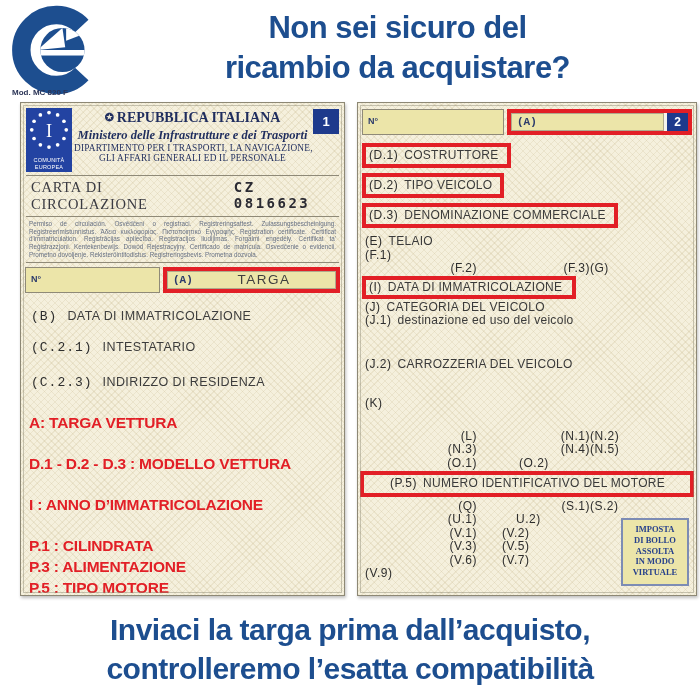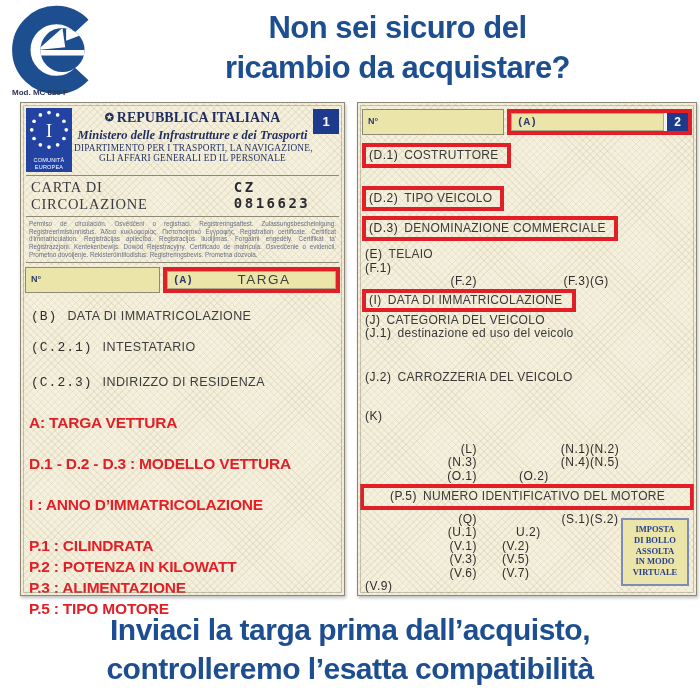--- a/index.html
+++ b/index.html
@@ -62,21 +62,21 @@
   .legend{margin:24px 10px 0 8px;color:#e21f26;font-weight:bold;font-size:15.5px;letter-spacing:-0.2px;}
   .legend div{margin-bottom:3px;white-space:nowrap;}
   .legend div:nth-child(-n+3){margin-bottom:23px;}
   
   .code{font-family:Liberation Sans, sans-serif;font-size:12px;letter-spacing:0.5px;color:#2e2e2e;white-space:nowrap;text-align:right;}
   .rlabel{font-size:12px;color:#3a3a3a;margin-left:6px;letter-spacing:0.3px;white-space:nowrap;}
   .rlabel.lower{text-transform:none;}
   .rbox-wrap{padding-left:4px;}
   .rbox{display:inline-flex;align-items:baseline;border:4px solid #e21f26;padding:1px 8px 2px 3px;background:transparent;}
   .rbw-d1{margin-top:8px;}
-  .rbw-d2{margin-top:18px;}
+  .rbw-d2{margin-top:5px;}
   .rbw-d3{margin-top:5px;}
   .r-line{display:flex;align-items:baseline;padding-left:7px;height:13.5px;}
   .r-line.first{margin-top:6px;}
   .c1{width:112px;flex:none;}
   .c2{width:113px;flex:none;}
   .ibox-wrap{padding-left:4px;margin:1px 0;}
   .ibox{display:inline-flex;align-items:baseline;border:4px solid #e21f26;padding:0 10px 1px 3px;}
   .mt-j2{margin-top:30px;}
   .mt-k{margin-top:26px;}
   .mt-l{margin-top:19px;}
@@ -197,21 +197,20 @@
       <span class="f-code">(C.2.3)</span>
       <span class="f-label">INDIRIZZO DI RESIDENZA</span>
     </div>
   </div>
 
   <div class="legend">
     <div>A: TARGA VETTURA</div>
     <div>D.1 - D.2 - D.3 : MODELLO VETTURA</div>
     <div>I : ANNO D’IMMATRICOLAZIONE</div>
     <div>P.1 : CILINDRATA</div>
-    <div>P.2 : POTENZA IN KILOWATT</div>
     <div>P.3 : ALIMENTAZIONE</div>
     <div>P.5 :  TIPO MOTORE</div>
   </div>
 </div>
 
 <div class="doc right-doc">
 
   <div class="targa-row" style="margin-top:6px;">
     <div class="n-box" style="width:140px;">
       <span class="n-label">N°</span>

